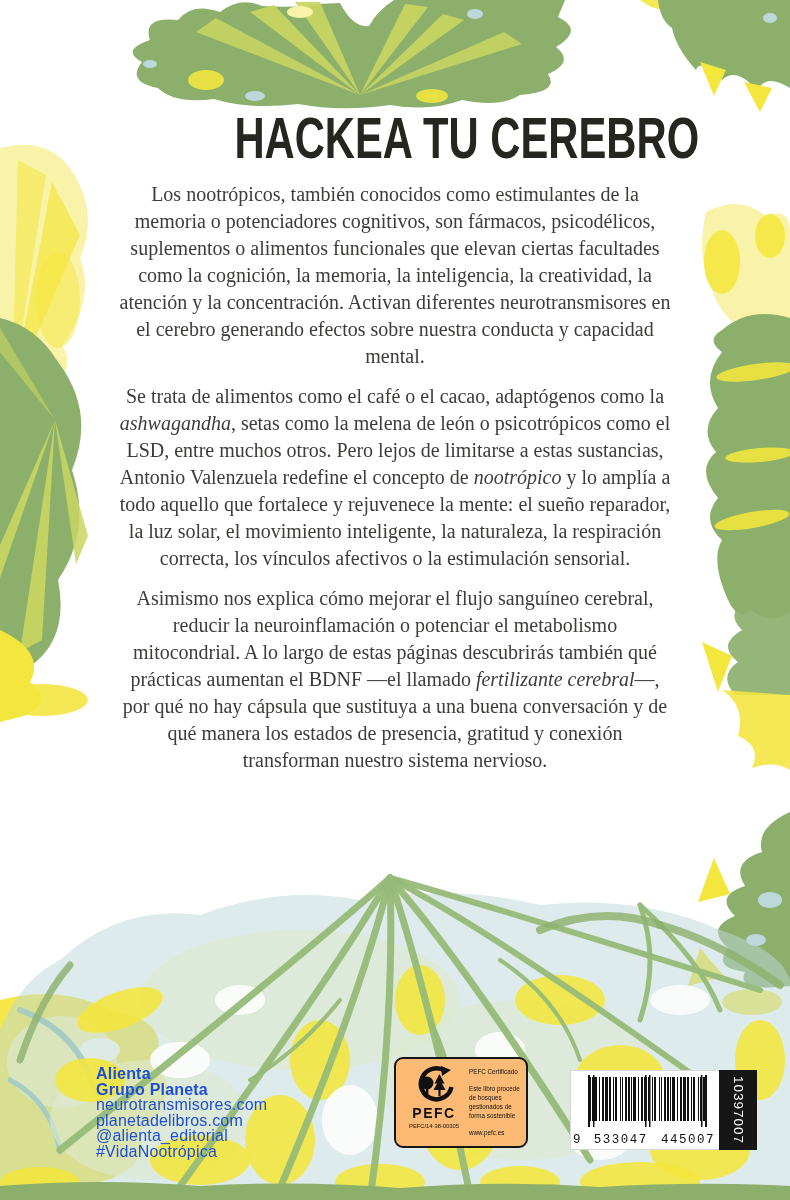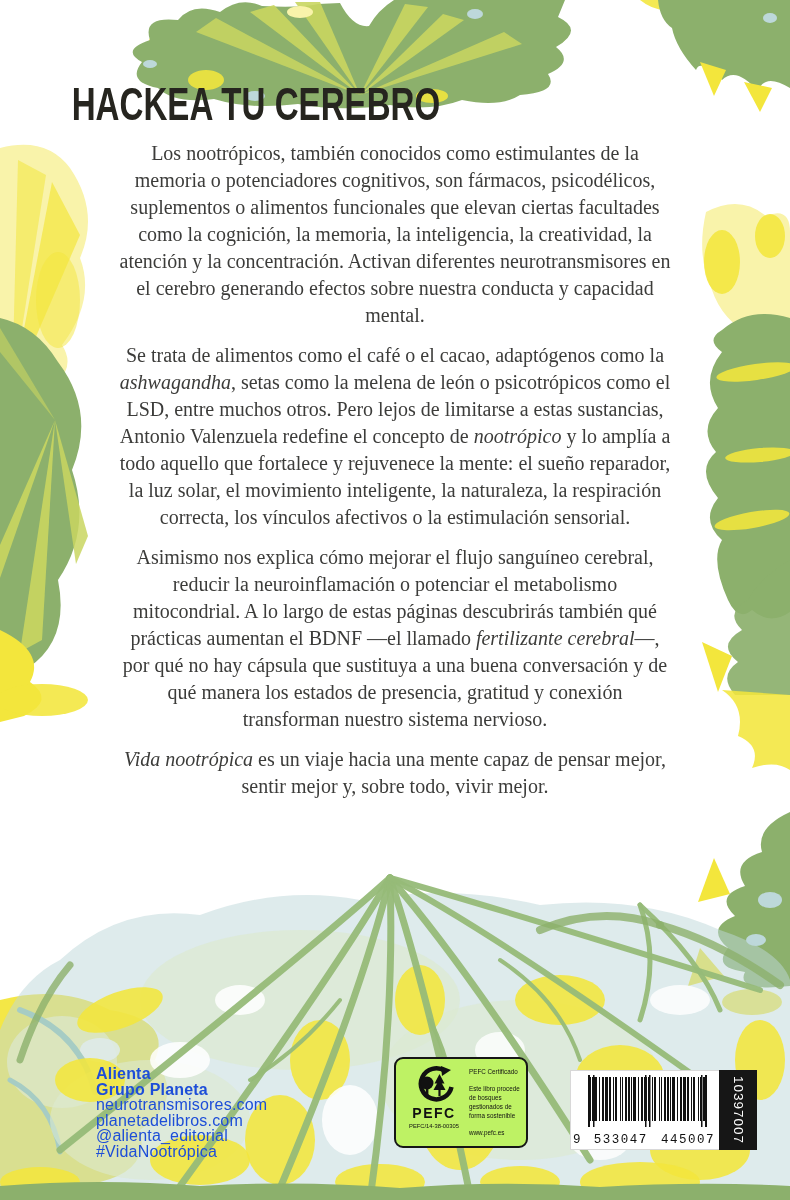--- a/index.html
+++ b/index.html
@@ -15,39 +15,39 @@
   .f-py{fill:var(--c-pale_yellow);}
   .f-pb{fill:var(--c-pale_blue);}
   .f-pg{fill:var(--c-pale_green);}
   .f-white{fill:#ffffff;}
   .s-vein{stroke:var(--c-vein);fill:none;stroke-linecap:round;opacity:.95;}
   .s-teal{stroke:var(--c-teal);fill:none;stroke-linecap:round;}
   .s-rim{stroke:var(--c-green);fill:none;stroke-linecap:round;opacity:.8;}
 
   
   .content{position:absolute;inset:0;z-index:2;}
-  .title{margin:0;padding-top:80px;text-align:left;
+  .title{margin:0;padding-top:108px;text-align:right;
          font-family:"Liberation Sans",sans-serif;font-weight:700;
-         font-size:46px;line-height:1.05;color:var(--c-ink);}
+         font-size:58px;line-height:1.05;color:var(--c-ink);}
   .condensed{display:inline-block;transform:scaleX(.72);transform-origin:center;white-space:nowrap;}
   .body-col{width:552px;margin:12px auto 8px;text-align:center;
             font-family:"Liberation Serif",serif;font-size:20px;line-height:27px;
             color:var(--c-body_text);}
   .body-par{margin:0 0 13px 0;}
   .body-par i{font-style:italic;}
 
   
   .publisher{position:absolute;left:96px;top:1066px;
              font-family:"Liberation Sans",sans-serif;font-size:16px;line-height:15.6px;
              color:#1d4ed8;letter-spacing:.2px;}
   .publisher .bold{font-weight:700;}
 
   
   .pefc{position:absolute;left:394px;top:1057px;width:134px;height:91px;box-sizing:border-box;
-        background:#bef264;border:2.5px solid #161616;border-radius:9px;
+        background:#fdba74;border:2.5px solid #161616;border-radius:9px;
         display:flex;gap:5px;padding:7px 5px 5px 8px;
         font-family:"Liberation Sans",sans-serif;color:#111;}
   .pefc-left{width:60px;display:flex;flex-direction:column;align-items:center;}
   .pefc-word{font-weight:700;font-size:14px;letter-spacing:1.5px;margin-top:1px;}
   .pefc-license{font-size:5.8px;margin-top:2px;white-space:nowrap;}
   .pefc-right{flex:1;display:flex;flex-direction:column;justify-content:space-between;
               font-size:6.3px;line-height:1.4;padding:2px 0 3px 0;}
 
   
   .barcode{position:absolute;left:570px;top:1070px;width:187px;height:80px;background:#fff;
@@ -189,21 +189,20 @@
   </svg>
 
   <div class="content">
 
     <h1 class="title"><span class="condensed">HACKEA TU CEREBRO</span></h1>
 
     <div class="body-col">
         <p class="body-par"><span>Los nootrópicos, también conocidos como estimulantes de la memoria o potenciadores cognitivos, son fármacos, psicodélicos, suplementos o alimentos funcionales que elevan ciertas facultades como la cognición, la memoria, la inteligencia, la creatividad, la atención y la concentración. Activan diferentes neurotransmisores en el cerebro generando efectos sobre nuestra conducta y capacidad mental.</span></p>
         <p class="body-par"><span>Se trata de alimentos como el café o el cacao, adaptógenos como la </span><i>ashwagandha</i><span>, setas como la melena de león o psicotrópicos como el LSD, entre muchos otros. Pero lejos de limitarse a estas sustancias, Antonio Valenzuela redefine el concepto de </span><i>nootrópico</i><span> y lo amplía a todo aquello que fortalece y rejuvenece la mente: el sueño reparador, la luz solar, el movimiento inteligente, la naturaleza, la respiración correcta, los vínculos afectivos o la estimulación sensorial.</span></p>
         <p class="body-par"><span>Asimismo nos explica cómo mejorar el flujo sanguíneo cerebral, reducir la neuroinflamación o potenciar el metabolismo mitocondrial. A lo largo de estas páginas descubrirás también qué prácticas aumentan el BDNF —el llamado </span><i>fertilizante cerebral</i><span>—, por qué no hay cápsula que sustituya a una buena conversación y de qué manera los estados de presencia, gratitud y conexión transforman nuestro sistema nervioso.</span></p>
-        <p class="body-par"><i>Vida nootrópica</i><span> es un viaje hacia una mente capaz de pensar mejor, sentir mejor y, sobre todo, vivir mejor.</span></p>
       </div>
 
     <div class="publisher">
       <div class="bold">Alienta</div>
       <div class="bold">Grupo Planeta</div>
       <div>neurotransmisores.com</div>
       <div>planetadelibros.com</div>
       <div>@alienta_editorial</div>
       <div>#VidaNootrópica</div>
     </div>

